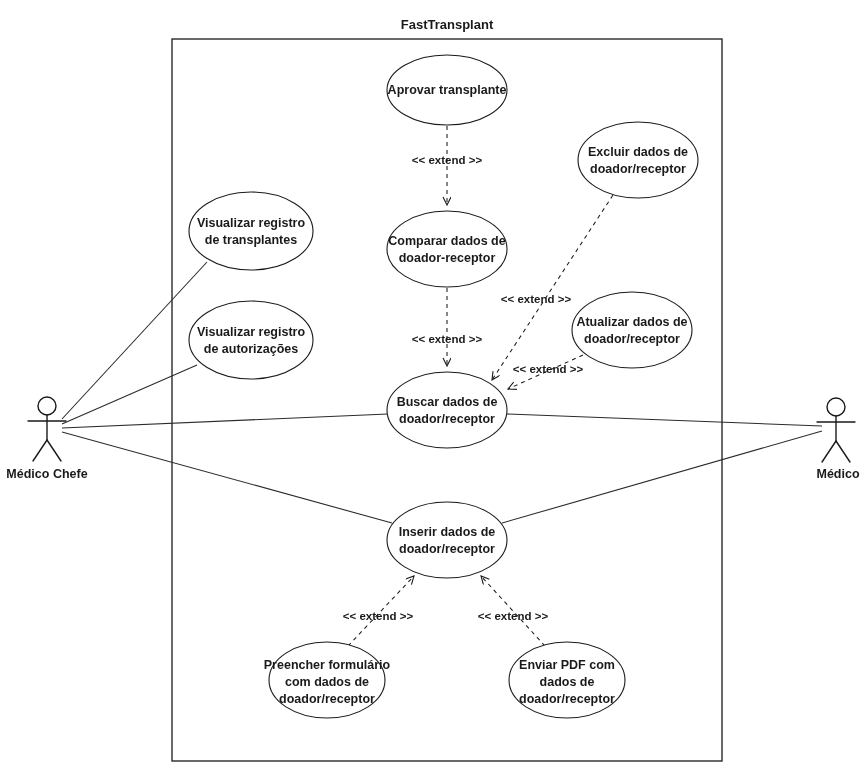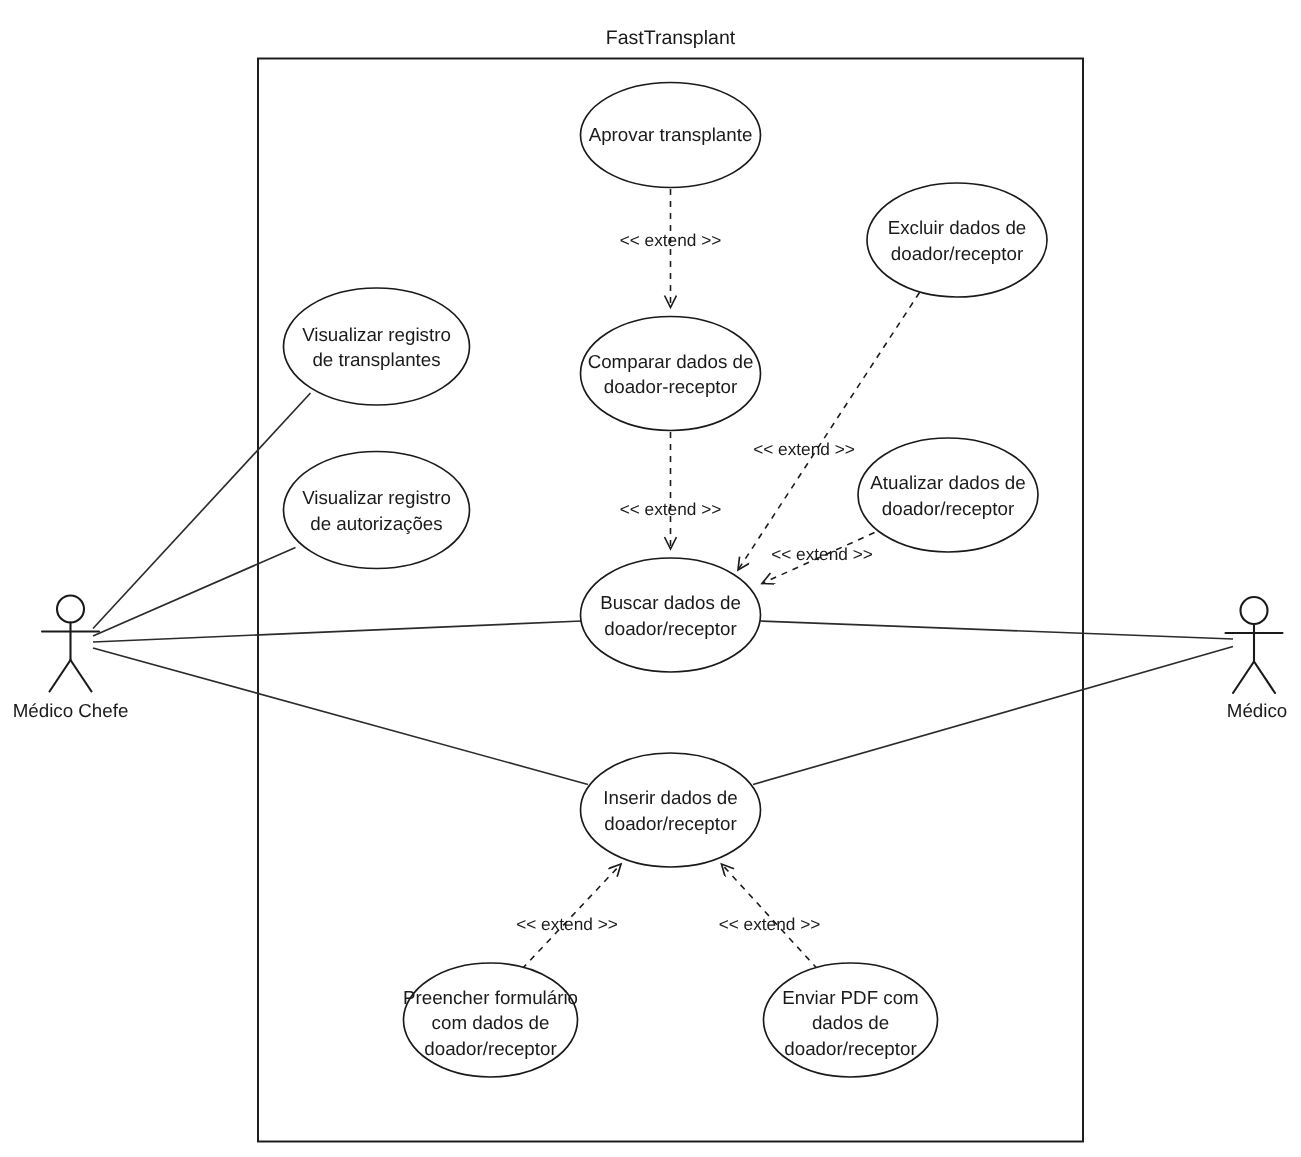--- a/index.html
+++ b/index.html
@@ -10,20 +10,21 @@
   body {
     width: 867px;
     height: 771px;
     font-family: "Liberation Sans", sans-serif;
     overflow: hidden;
   }
   #diagram-root {
     position: relative;
     width: 867px;
     height: 666px;
+    font-weight: bold;
   }
   svg#usecase-svg {
     display: block;
     width: 867px;
     height: 771px;
   }
   .ellipse-shape {
     fill: #ffffff;
     stroke: #1a1a1a;
     stroke-width: 1.1;

